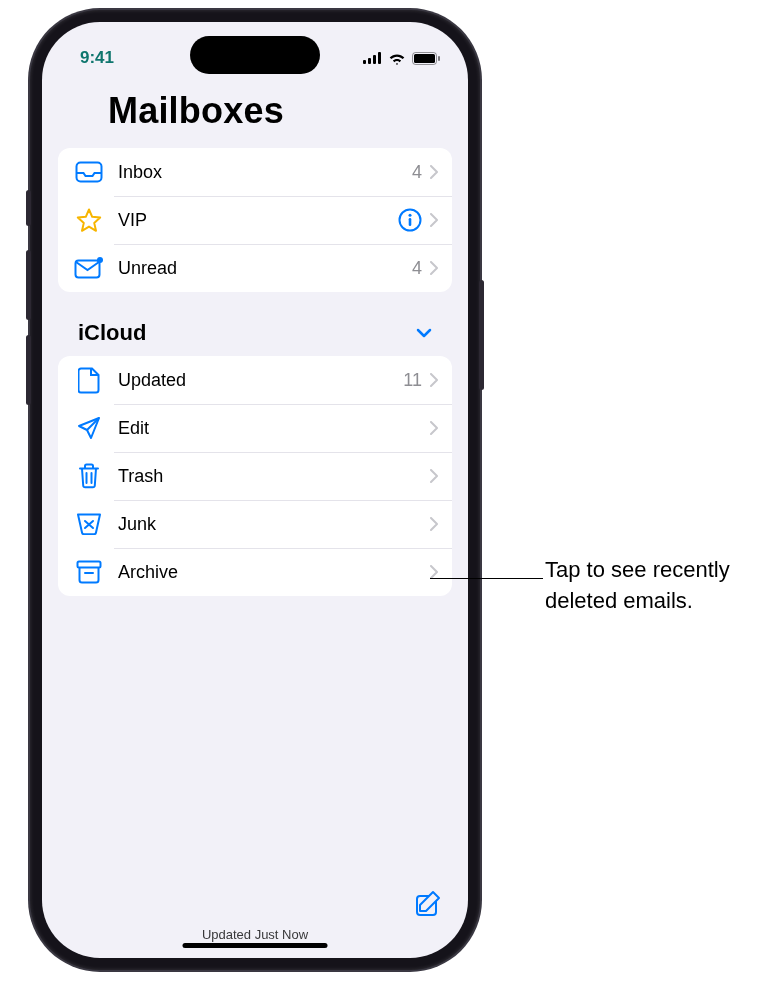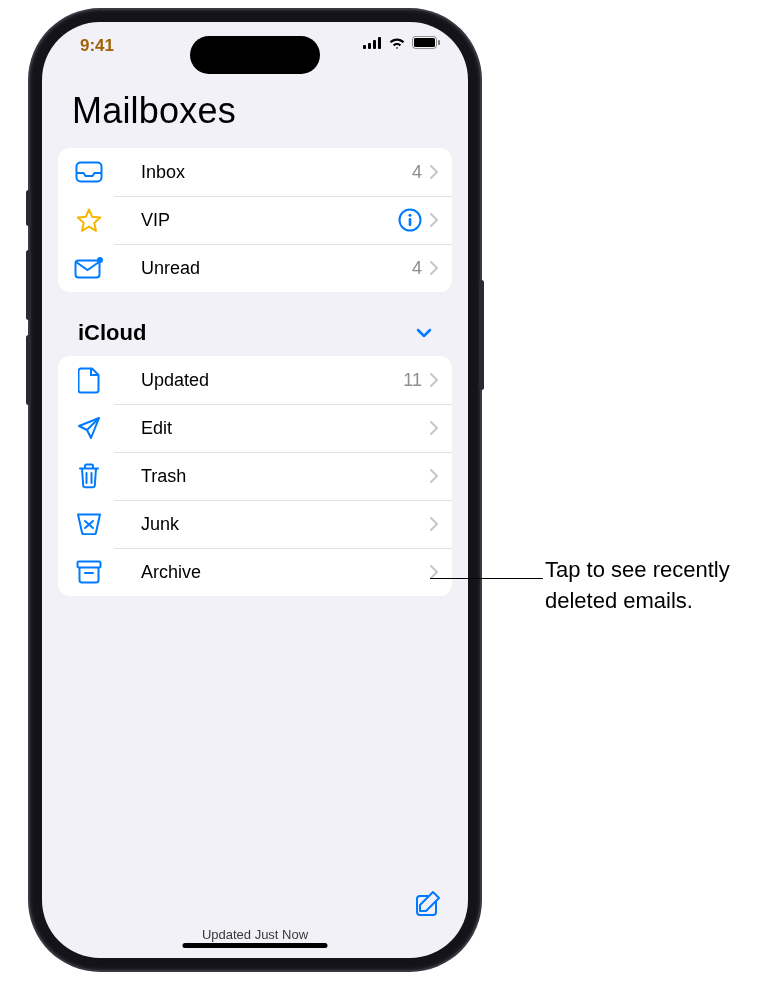--- a/index.html
+++ b/index.html
@@ -73,49 +73,50 @@
       width: 130px;
       height: 38px;
       background: #000;
       border-radius: 20px;
       z-index: 10;
     }
     .status-bar {
       height: 58px;
       display: flex;
       justify-content: space-between;
-      align-items: flex-start;
+      align-items: center;
       padding: 14px 28px 0 38px;
       font-size: 17px;
       font-weight: 600;
-      color: #a16207;
+      color: #0f766e;
     }
     .status-right {
       display: flex;
       align-items: center;
       gap: 6px;
     }
     .nav-bar {
       display: flex;
       justify-content: flex-end;
       padding: 8px 22px 4px;
     }
     .edit-btn {
       color: #007aff;
       font-size: 18px;
       font-weight: 400;
       background: none;
       border: none;
     }
     .title-large {
       font-size: 36px;
-      font-weight: 400;
+      font-weight: 700;
       color: #000;
-      padding: 10px 30px 16px;
+      padding: 10px 22px 16px;
       letter-spacing: 0.2px;
+      margin-left: 44px;
     }
     .content {
       flex: 1;
       padding: 0 16px;
       overflow-y: auto;
     }
     .list-group {
       background: #fff;
       border-radius: 12px;
       overflow: hidden;
@@ -143,21 +144,20 @@
       align-items: center;
       justify-content: center;
       margin-right: 14px;
       flex-shrink: 0;
     }
     .row-label {
       flex: 1;
       font-size: 18px;
       color: #000;
       font-weight: 400;
-      margin-left: 23px;
     }
     .row-value {
       font-size: 18px;
       color: #8e8e93;
       margin-right: 8px;
     }
     .info-circle {
       width: 24px;
       height: 24px;
       margin-right: 8px;

